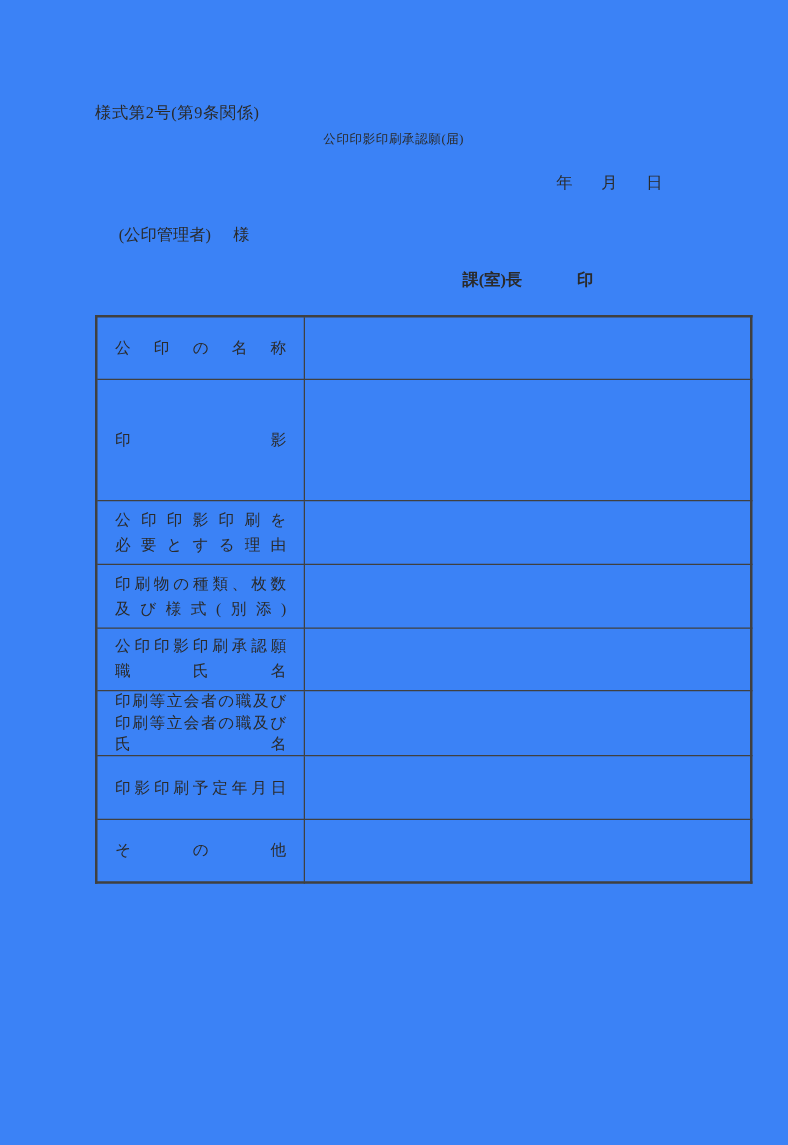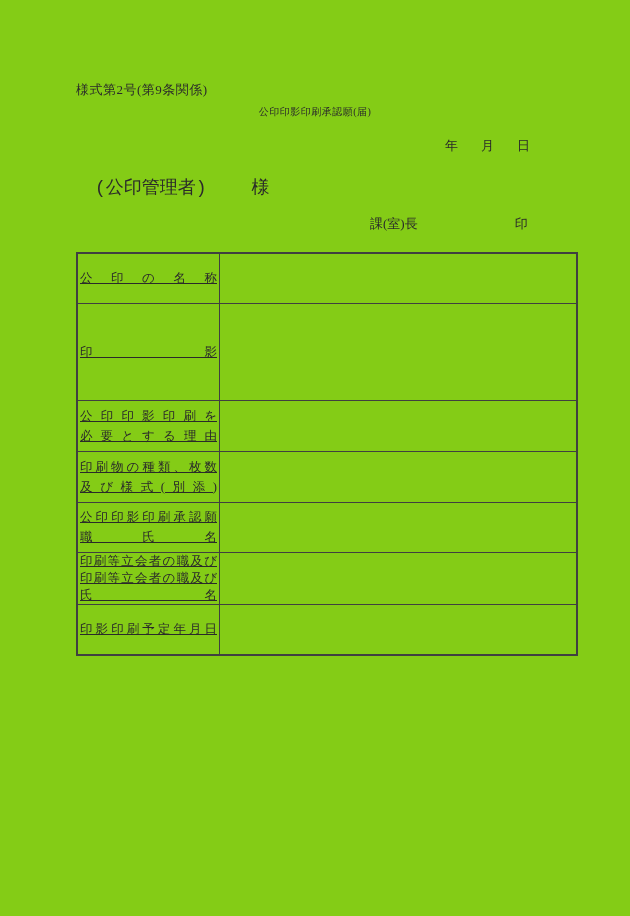--- a/index.html
+++ b/index.html
@@ -9,21 +9,21 @@
   body {
     width: 630px;
     height: 916px;
     font-family: "Liberation Serif", "DejaVu Serif", serif;
     background: #ffffff;
   }
   .page {
     position: relative;
     width: 630px;
     height: 916px;
-    background: #84cc16;
+    background: #3b82f6;
     color: #2a2a2a;
     overflow: hidden;
   }
   .form-number {
     position: absolute;
     left: 76px;
     top: 83px;
     font-size: 13px;
     line-height: 14px;
     letter-spacing: 0.5px;
@@ -45,52 +45,51 @@
     display: flex;
     gap: 23px;
     font-size: 13px;
     line-height: 14px;
   }
   .addressee-line {
     position: absolute;
     left: 95px;
     top: 181px;
     display: flex;
-    gap: 45px;
-    font-size: 18px;
+    gap: 18px;
+    font-size: 13px;
     line-height: 14px;
-    font-family: Liberation Mono, monospace;
   }
   .approver-line {
     position: absolute;
     left: 370px;
     top: 217px;
     display: flex;
-    gap: 97px;
+    gap: 44px;
     font-size: 13px;
     line-height: 14px;
+    font-weight: bold;
   }
   table.form-table {
     position: absolute;
     left: 76px;
     top: 252px;
     width: 481px;
     border-collapse: collapse;
     table-layout: fixed;
     border: 2px solid #404040;
   }
   table.form-table td {
     border: 1px solid #404040;
     vertical-align: middle;
     overflow: hidden;
   }
   td.cell-label {
     width: 137px;
-    padding: 0 2px;
-    text-decoration: underline;
+    padding: 0 14px;
   }
   td.cell-value {
     width: 344px;
     padding: 0 6px;
     font-size: 12.5px;
   }
   .jline {
     font-size: 12.5px;
     line-height: 20px;
     letter-spacing: 0;
@@ -178,16 +177,22 @@
           <div class="jline">氏名</div>
         </td>
         <td class="cell-value"></td>
       </tr>
       <tr>
         <td class="cell-label">
           <div class="jline">印影印刷予定年月日</div>
         </td>
         <td class="cell-value"></td>
       </tr>
+      <tr>
+        <td class="cell-label">
+          <div class="jline">その他</div>
+        </td>
+        <td class="cell-value"></td>
+      </tr>
     </tbody>
   </table>
 
 </div>
 
 </body></html>

